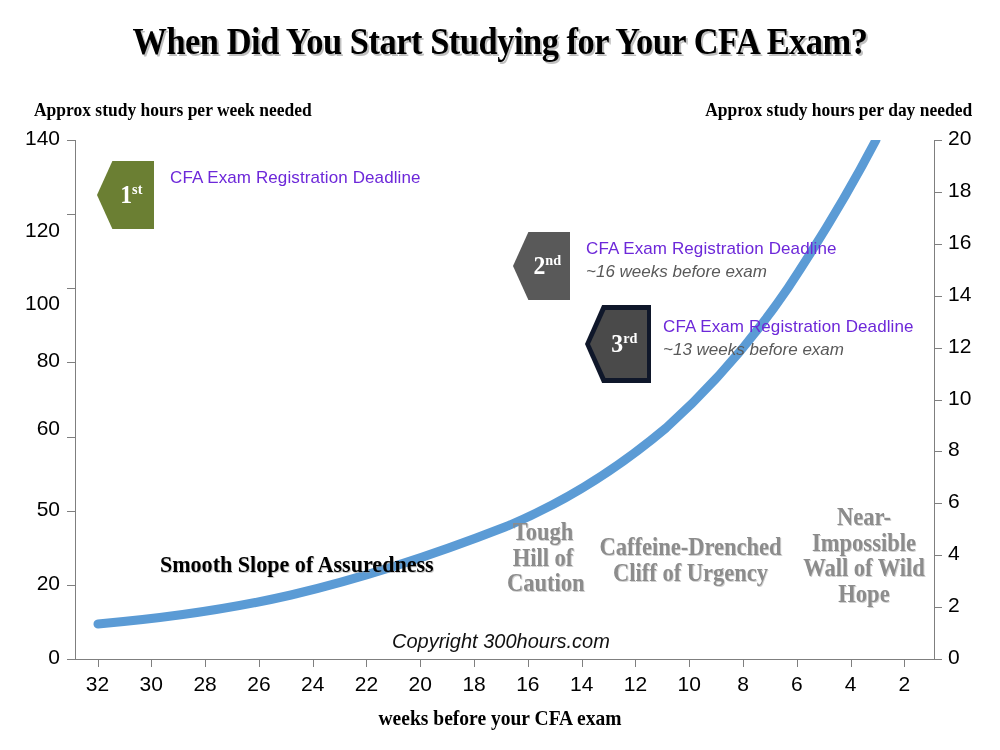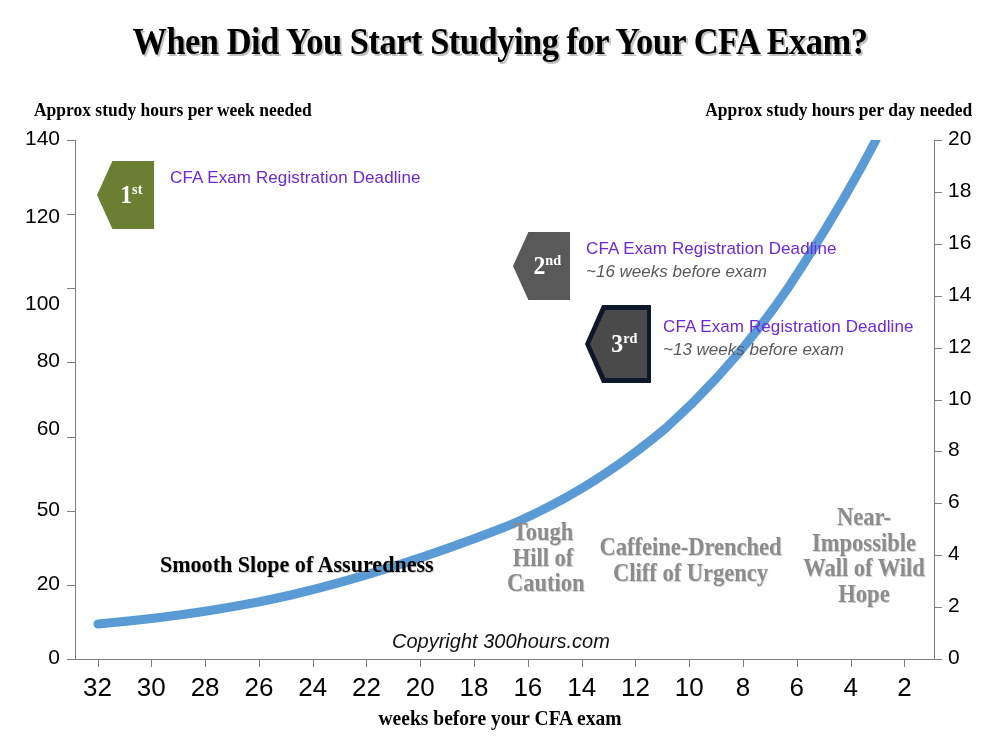--- a/index.html
+++ b/index.html
@@ -46,21 +46,21 @@
   }
 
   .tick{position:absolute;background:#7f7f7f;}
   .ytick-l{left:67px;width:8px;height:1px;}
   .ytick-r{left:934px;width:8px;height:1px;}
   .xtick{top:659px;width:1px;height:8px;}
 
   .ylab{position:absolute;font-size:21px;color:#000;text-align:right;width:52px;}
   .ylab-l{left:8px;}
   .ylab-r{left:948px;text-align:left;width:50px;}
-  .xlab{position:absolute;top:672px;font-size:26px;color:#000;width:40px;text-align:center;}
+  .xlab{position:absolute;top:672px;font-size:21px;color:#000;width:40px;text-align:center;}
 
   #xaxis-title{
     position:absolute;left:0;top:706px;width:1000px;text-align:center;
     font-size:21px;color:#000;transform:scaleX(0.93);white-space:nowrap;
   }
 
   
   #curve-svg{position:absolute;left:76px;top:140px;width:858px;height:519px;}
 
   
@@ -133,21 +133,21 @@
     <div class="ylab ylab-l" style="top: 570.857px;">20</div>
     <div class="tick ytick-l" style="top: 510.714px;"></div>
     <div class="ylab ylab-l" style="top: 496.714px;">50</div>
     <div class="tick ytick-l" style="top: 436.571px;"></div>
     <div class="ylab ylab-l" style="top: 416px;">60</div>
     <div class="tick ytick-l" style="top: 362.429px;"></div>
     <div class="ylab ylab-l" style="top: 348.429px;">80</div>
     <div class="tick ytick-l" style="top: 288.286px;"></div>
     <div class="ylab ylab-l" style="top: 274.286px; margin-top: 17px;">100</div>
     <div class="tick ytick-l" style="top: 214.143px;"></div>
-    <div class="ylab ylab-l" style="top: 204px;">120</div>
+    <div class="ylab ylab-l" style="top: 218px;">120</div>
     <div class="tick ytick-l" style="top: 140px;"></div>
     <div class="ylab ylab-l" style="top: 126px;">140</div>
     <div class="tick ytick-r" style="top: 659px;"></div>
     <div class="ylab ylab-r" style="top: 645px;">0</div>
     <div class="tick ytick-r" style="top: 607.1px;"></div>
     <div class="ylab ylab-r" style="top: 593.1px;">2</div>
     <div class="tick ytick-r" style="top: 555.2px;"></div>
     <div class="ylab ylab-r" style="top: 541.2px;">4</div>
     <div class="tick ytick-r" style="top: 503.3px;"></div>
     <div class="ylab ylab-r" style="top: 489.3px;">6</div>

